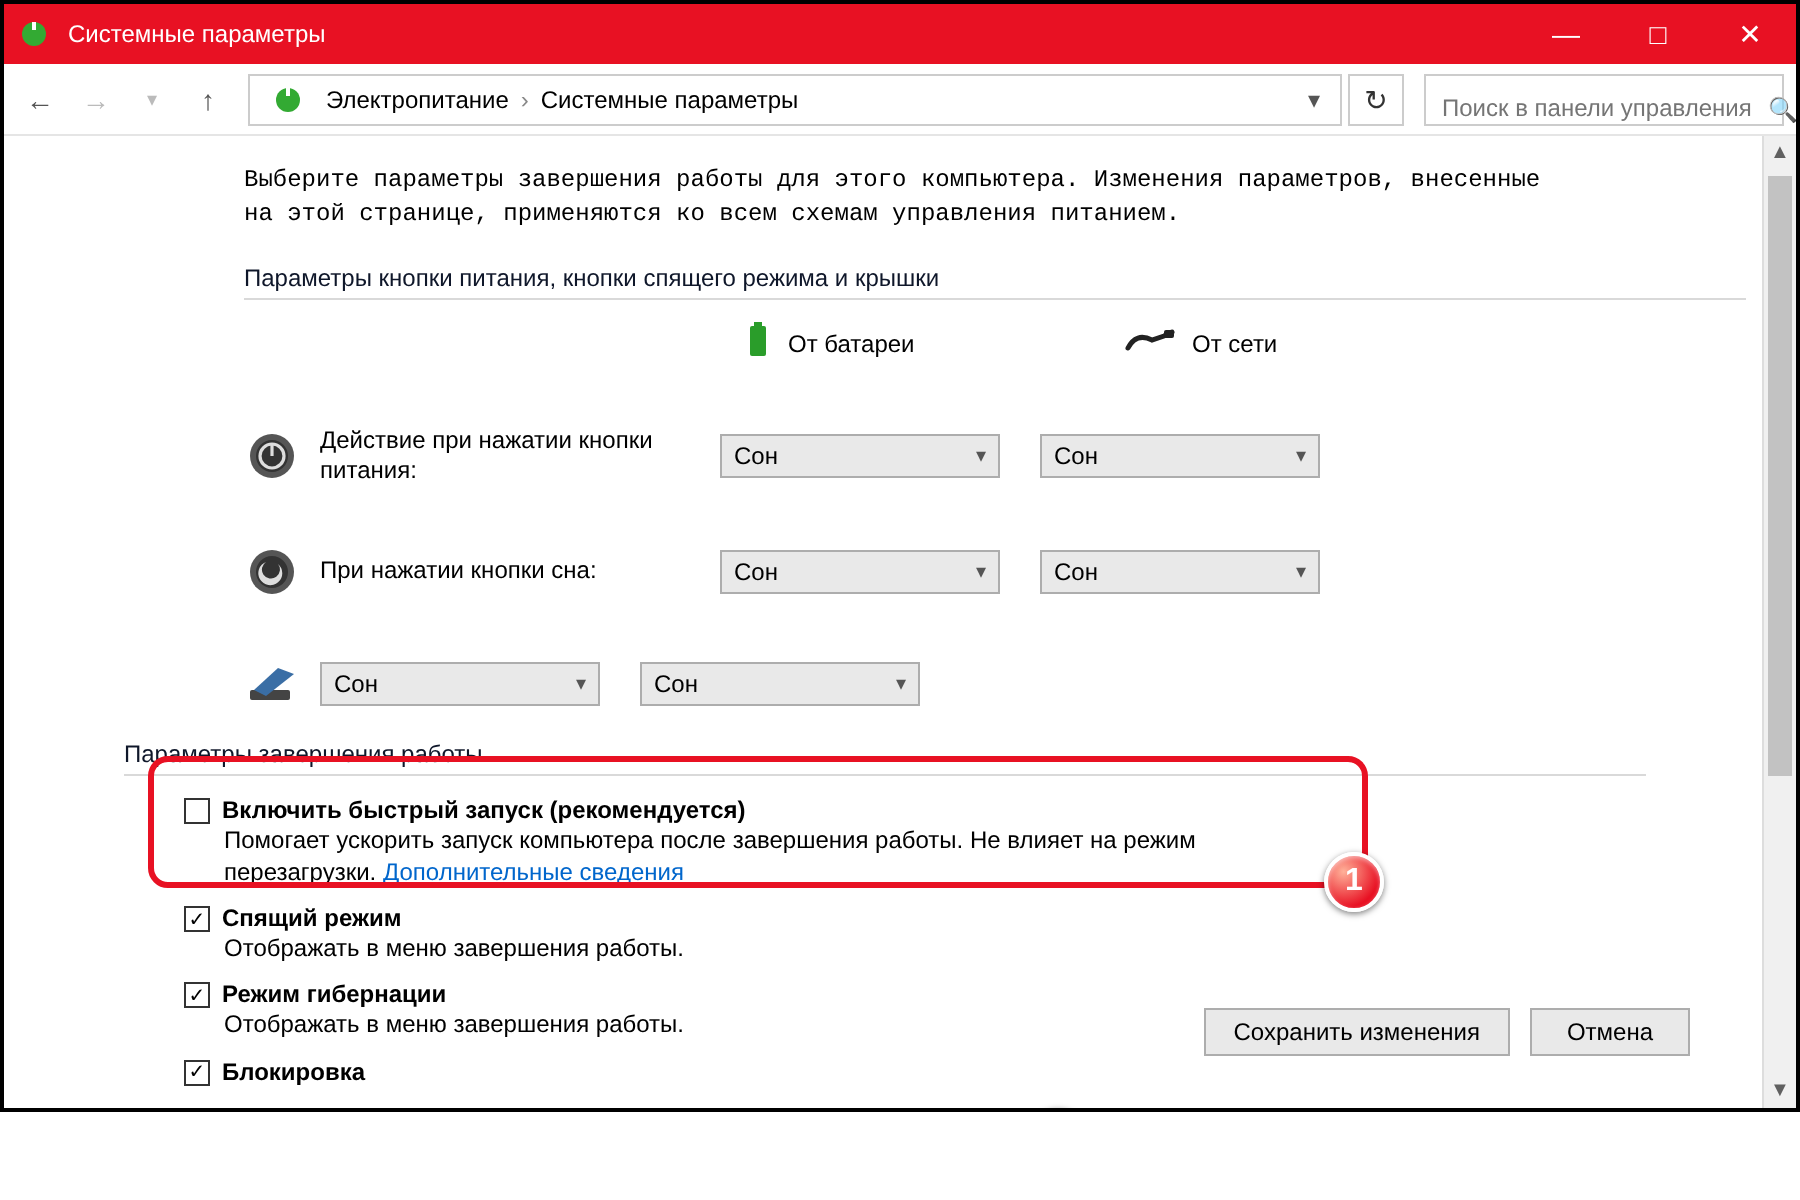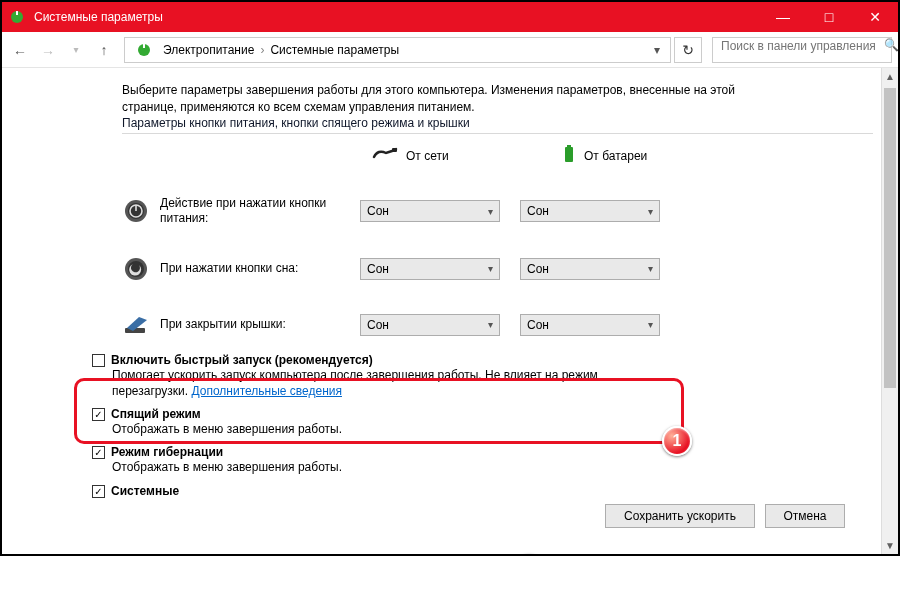--- a/index.html
+++ b/index.html
@@ -86,21 +86,21 @@
     border: 1px solid #ccc;
     display: flex; align-items: center; justify-content: center;
     font-size: 14px; color: #333;
     margin-left: -1px;
   }
   .searchbox {
     width: 180px;
     height: 26px;
     border: 1px solid #ccc;
     display: flex;
-    align-items: flex-start;
+    align-items: flex-end;
     padding: 0 6px;
     margin-left: 6px;
     color: #888;
     gap: 6px;
   }
   .searchbox input {
     border: none; outline: none; flex: 1; font-size: 12px;
     color: #555;
   }
   
@@ -126,23 +126,24 @@
     top: 20px; height: 300px;
     background: #c2c2c2;
   }
   .scroll-arrow {
     position: absolute; left:0; right:0; height:17px;
     display:flex;align-items:center;justify-content:center;
     color:#606060; font-size:10px;
   }
   .intro {
     font-size: 12px;
-    margin-bottom: 0;
+    margin-bottom: 16px;
     line-height: 1.4;
     max-width: 650px;
+    font-family: Liberation Mono, monospace;
   }
   .section-title {
     font-size: 12px;
     color: #0f172a;
     padding-bottom: 4px;
     margin-bottom: 10px;
     position: relative;
   }
   .section-title::after {
     content: "";
@@ -220,21 +221,21 @@
     font-size: 10px; color:#000;
   }
   .chk-box.checked::before { content: "✓"; }
   .chk-label { font-weight: bold; font-size: 12px; }
   .chk-desc {
     margin-left: 20px;
     font-size: 12px;
     line-height: 1.35;
     max-width: 540px;
   }
-  .link { color: #0066cc; text-decoration: underline; cursor: pointer; }
+  .link { color: #0066cc; cursor: pointer; }
   
   .highlight-1 {
     position: absolute;
     border: 3px solid #e81123;
     border-radius: 10px;
     left: 72px;
     top: 310px;
     width: 610px;
     height: 66px;
     pointer-events: none;
@@ -330,36 +331,36 @@
 
   <div class="content-wrap">
     <div class="content">
 
       <div class="intro">Выберите параметры завершения работы для этого компьютера. Изменения параметров, внесенные на этой странице, применяются ко всем схемам управления питанием.</div>
 
       <div class="section-title">Параметры кнопки питания, кнопки спящего режима и крышки</div>
 
       <div class="col-header">
         <div class="col">
+          <span class="icon-batt">
+            <svg width="14" height="20" viewBox="0 0 14 20">
+                <rect x="3" y="3" width="8" height="15" rx="1" fill="#2a9d2a"></rect>
+                <rect x="5" y="1" width="4" height="3" fill="#2a9d2a"></rect>
+              </svg>
+          </span>
+          <span>От батареи</span>
+        </div>
+        <div class="col">
           <span class="icon-plug">
             <svg width="26" height="14" viewBox="0 0 26 14">
                 <path d="M2 10 Q6 2 14 6 L20 4 L24 2" stroke="#222" stroke-width="2.5" fill="none" stroke-linecap="round"></path>
                 <rect x="20" y="1" width="5" height="4" rx="1" fill="#222"></rect>
               </svg>
           </span>
           <span>От сети</span>
-        </div>
-        <div class="col">
-          <span class="icon-batt">
-            <svg width="14" height="20" viewBox="0 0 14 20">
-                <rect x="3" y="3" width="8" height="15" rx="1" fill="#2a9d2a"></rect>
-                <rect x="5" y="1" width="4" height="3" fill="#2a9d2a"></rect>
-              </svg>
-          </span>
-          <span>От батареи</span>
         </div>
       </div>
 
       <div class="opt-row">
         <div class="opt-icon">
           <svg width="24" height="24" viewBox="0 0 24 24">
               <circle cx="12" cy="12" r="11" fill="#555"></circle>
               <circle cx="12" cy="12" r="8" fill="#333"></circle>
               <circle cx="12" cy="12" r="6" fill="none" stroke="#ddd" stroke-width="1.6"></circle>
               <line x1="12" y1="6" x2="12" y2="12" stroke="#ddd" stroke-width="1.6"></line>
@@ -399,34 +400,34 @@
         </div>
       </div>
 
       <div class="opt-row">
         <div class="opt-icon">
           <svg width="26" height="22" viewBox="0 0 26 22">
               <rect x="2" y="14" width="20" height="5" rx="1" fill="#444"></rect>
               <path d="M4 14 L16 3 L24 6 L10 17 Z" fill="#3a6ea5"></path>
             </svg>
         </div>
-        <div class="opt-label">При закрытии крышки:</div>
         <div class="selects">
           <div class="fake-select">
             <span>Сон</span>
               <span class="dd">▾</span>
           </div>
           <div class="fake-select">
             <span>Сон</span>
               <span class="dd">▾</span>
           </div>
         </div>
       </div>
 
       <div class="shutdown-section">
+        <div class="section-title">Параметры завершения работы</div>
 
         <div class="chk-item">
           <div class="chk-head">
             <div class="chk-box"></div>
             <div class="chk-label">Включить быстрый запуск (рекомендуется)</div>
           </div>
           <div class="chk-desc">
             <span>Помогает ускорить запуск компьютера после завершения работы. Не влияет на режим перезагрузки. </span><span class="link">Дополнительные сведения</span>
           </div>
         </div>
@@ -443,32 +444,32 @@
           <div class="chk-head">
             <div class="chk-box checked"></div>
             <div class="chk-label">Режим гибернации</div>
           </div>
           <div class="chk-desc">Отображать в меню завершения работы.</div>
         </div>
 
         <div class="chk-item">
           <div class="chk-head">
             <div class="chk-box checked"></div>
-            <div class="chk-label">Системные</div>
+            <div class="chk-label">Блокировка</div>
           </div>
         </div>
       </div>
 
       <div class="highlight-1"></div>
       <div class="highlight-2"></div>
       <div class="badge badge-1">1</div>
       <div class="badge badge-2">2</div>
 
       <div class="button-row">
-        <div class="btn">Сохранить ускорить</div>
+        <div class="btn">Сохранить изменения</div>
         <div class="btn cancel">Отмена</div>
       </div>
 
     </div>
 
     <div class="scrollbar">
       <div class="scroll-arrow" style="top:0">▲</div>
       <div class="scroll-thumb"></div>
       <div class="scroll-arrow" style="bottom:0">▼</div>
     </div>

